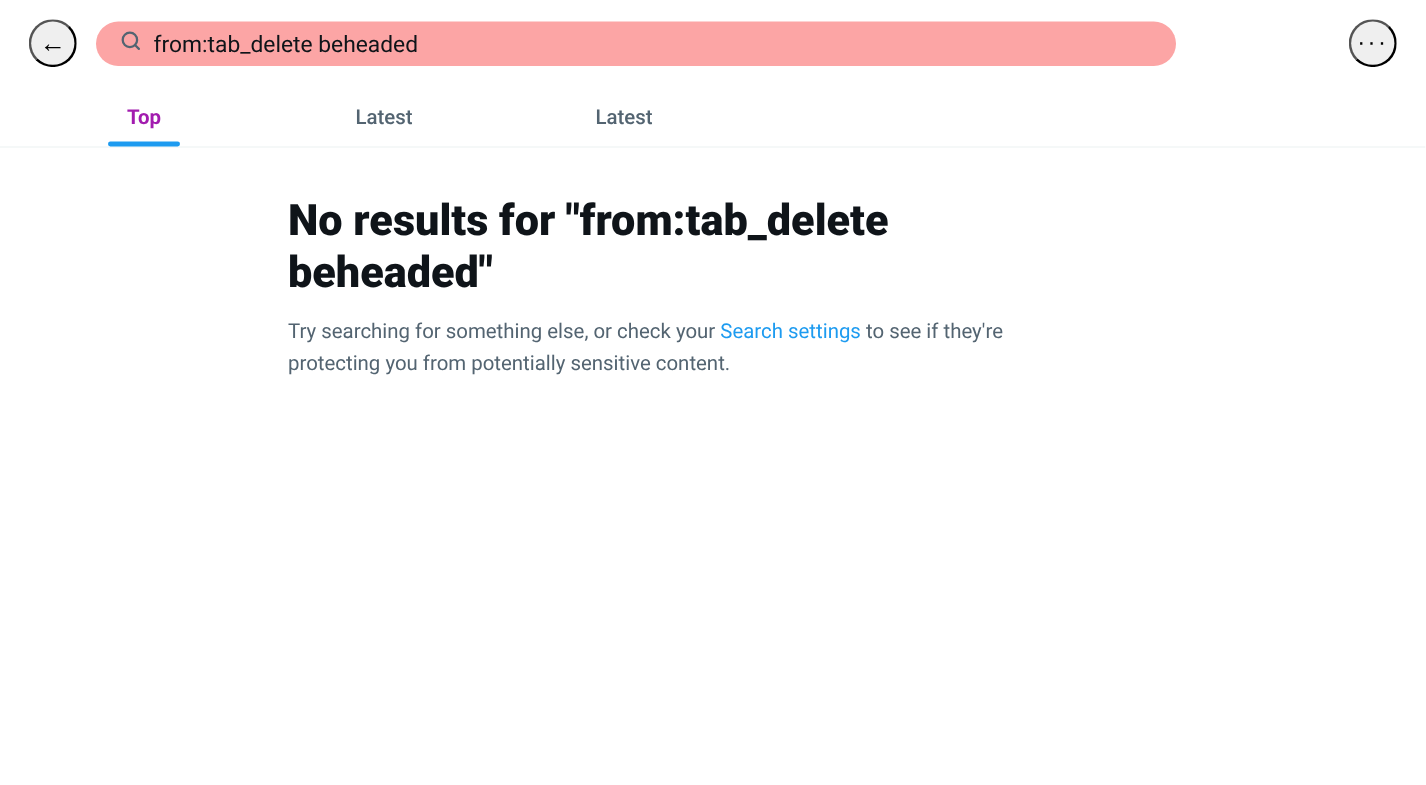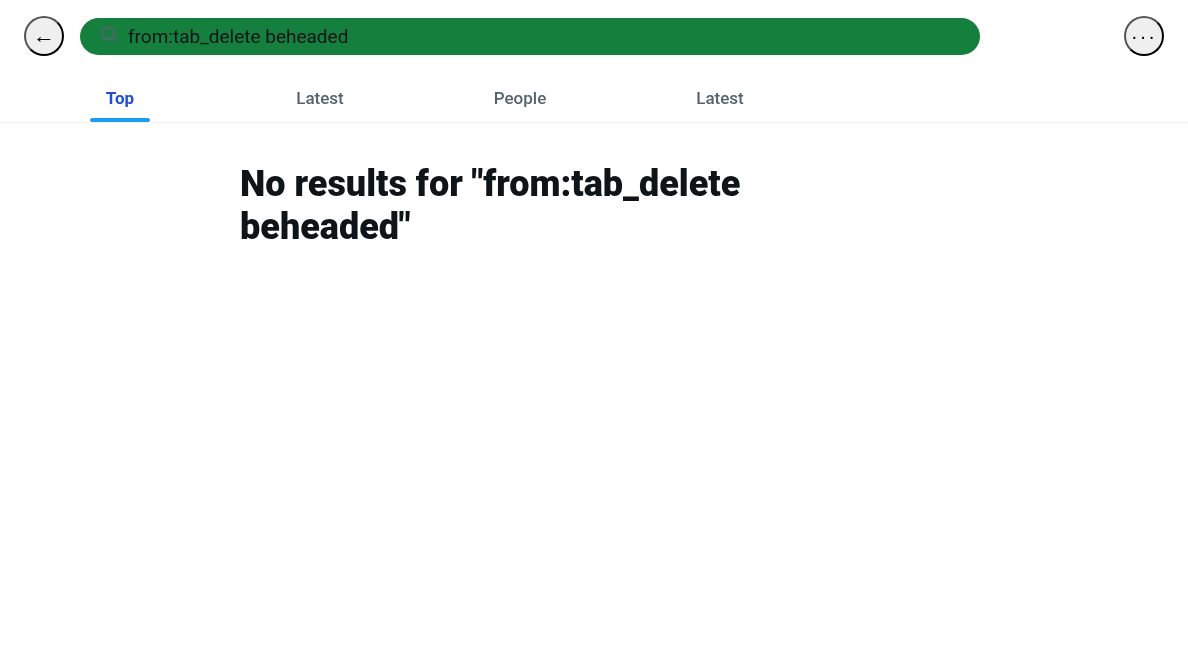--- a/index.html
+++ b/index.html
@@ -38,21 +38,21 @@
 
     .back-arrow {
       font-size: 22px;
       color: #000;
     }
 
     .search-bar {
       flex: 1;
       display: flex;
       align-items: center;
-      background: #15803d;
+      background: #fca5a5;
       border-radius: 9999px;
       padding: 7px 20px;
       gap: 10px;
       max-width: 900px;
     }
 
     .search-icon-wrap {
       color: #536471;
       font-size: 18px;
       flex-shrink: 0;
@@ -101,21 +101,21 @@
       max-width: 200px;
     }
 
     .tab-label {
       font-size: 17px;
       color: #536471;
       font-weight: 500;
     }
 
     .tab.active .tab-label {
-      color: #1d4ed8;
+      color: #a21caf;
       font-weight: 700;
     }
 
     .tab-underline {
       position: absolute;
       bottom: 0;
       left: 50%;
       transform: translateX(-50%);
       height: 4px;
       width: 60px;
@@ -179,24 +179,23 @@
 <nav class="tabs">
   <div class="tab active">
     <span class="tab-label">Top</span>
     <div class="tab-underline"></div>
   </div>
   <div class="tab">
     <span class="tab-label">Latest</span>
     <div class="tab-underline"></div>
   </div>
   <div class="tab">
-    <span class="tab-label">People</span>
-    <div class="tab-underline"></div>
-  </div>
-  <div class="tab">
     <span class="tab-label">Latest</span>
     <div class="tab-underline"></div>
   </div>
 </nav>
 
 <div class="main-content">
   <h1 class="no-results-heading">No results for "from:tab_delete beheaded"</h1>
+  <p class="no-results-desc">
+    <span>Try searching for something else, or check your </span><a href="#" class="search-settings-link">Search settings</a><span> to see if they're protecting you from potentially sensitive content.</span>
+  </p>
 </div>
 
 </body></html>

